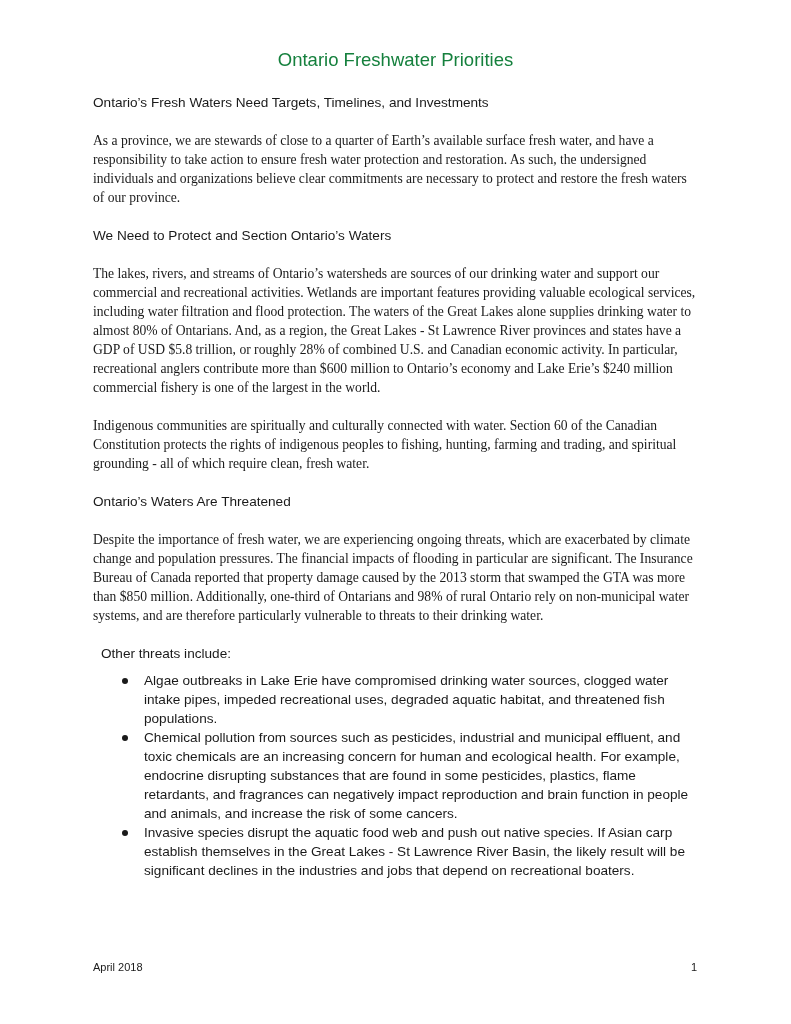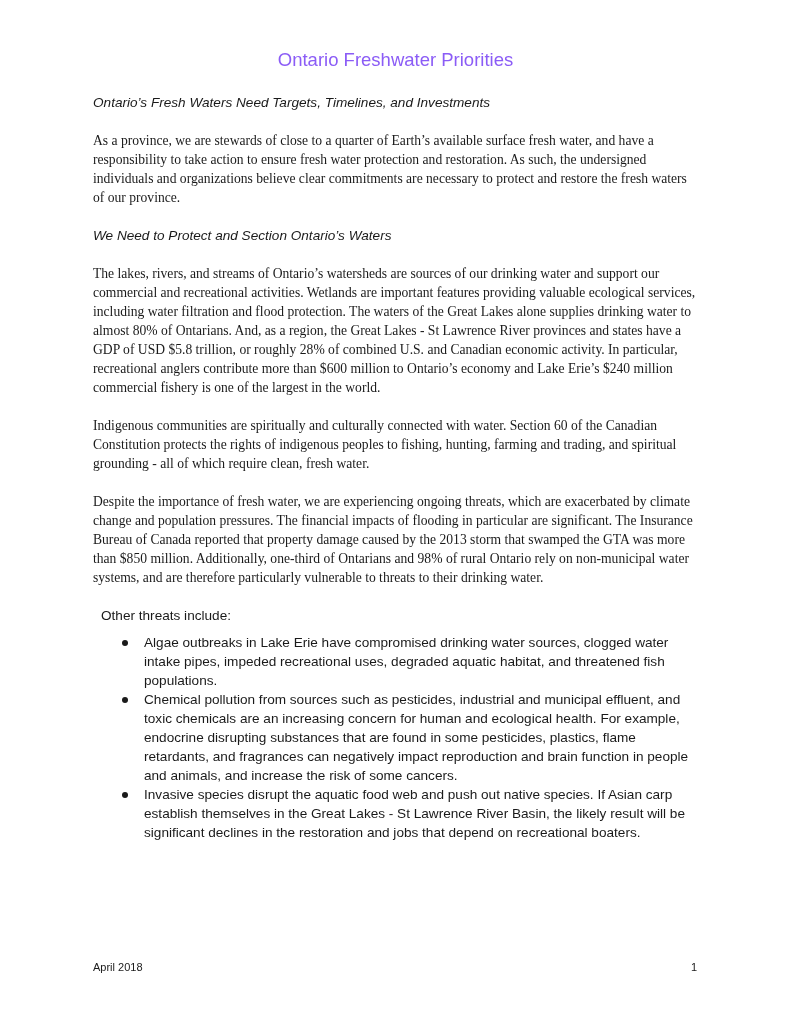--- a/index.html
+++ b/index.html
@@ -3,24 +3,24 @@
 <meta charset="utf-8">
 <style>
   html, body { margin: 0; padding: 0; background: #ffffff; }
   body {
     width: 791px; height: 1024px; position: relative; overflow: hidden;
     font-family: "Liberation Sans", sans-serif; color: #1a1a1a;
   }
   .page { position: absolute; left: 93px; top: 0; width: 608px; }
   .title {
     position: absolute; left: 0; width: 605px; top: 48px;
-    text-align: center; font-size: 18.5px; line-height: 24px; color: #8b5cf6;
+    text-align: center; font-size: 18.5px; line-height: 24px; color: #15803d;
   }
   .content { position: absolute; left: 0; top: 93px; width: 608px; font-size: 13.6px; line-height: 19px; }
-  .sub { font-style: italic; margin: 0 0 19px 0; }
+  .sub { margin: 0 0 19px 0; }
   p { margin: 0 0 19px 0; font-family: Liberation Serif, serif; }
   .intro-line { margin: 8px; }
   ul.threats { margin: 4px; padding: 0; list-style: none; }
   ul.threats li { position: relative; padding-left: 47px; }
   ul.threats li .bullet {
     position: absolute; left: 25px; top: 7px; width: 6px; height: 6px;
     border-radius: 50%; background: #1a1a1a;
   }
   .footer {
     position: absolute; top: 958px; left: 93px; width: 604px;
@@ -34,35 +34,36 @@
   <div class="title">Ontario Freshwater Priorities</div>
 
   <div class="content">
     <div class="sub">Ontario’s Fresh Waters Need Targets, Timelines, and Investments</div>
     <p>As a province, we are stewards of close to a quarter of Earth’s available surface fresh water, and have a responsibility to take action to ensure fresh water protection and restoration. As such, the undersigned individuals and organizations believe clear commitments are necessary to protect and restore the fresh waters of our province.</p>
 
     <div class="sub">We Need to Protect and Section Ontario’s Waters</div>
     <p>The lakes, rivers, and streams of Ontario’s watersheds are sources of our drinking water and support our commercial and recreational activities. Wetlands are important features providing valuable ecological services, including water filtration and flood protection. The waters of the Great Lakes alone supplies drinking water to almost 80% of Ontarians. And, as a region, the Great Lakes - St Lawrence River provinces and states have a GDP of USD $5.8 trillion, or roughly 28% of combined U.S. and Canadian economic activity. In particular, recreational anglers contribute more than $600 million to Ontario’s economy and Lake Erie’s $240 million commercial fishery is one of the largest in the world.</p>
     <p>Indigenous communities are spiritually and culturally connected with water. Section 60 of the Canadian Constitution protects the rights of indigenous peoples to fishing, hunting, farming and trading, and spiritual grounding - all of which require clean, fresh water.</p>
 
+    <div class="sub">Ontario’s Waters Are Threatened</div>
     <p>Despite the importance of fresh water, we are experiencing ongoing threats, which are exacerbated by climate change and population pressures. The financial impacts of flooding in particular are significant. The Insurance Bureau of Canada reported that property damage caused by the 2013 storm that swamped the GTA was more than $850 million. Additionally, one-third of Ontarians and 98% of rural Ontario rely on non-municipal water systems, and are therefore particularly vulnerable to threats to their drinking water.</p>
 
     <div class="intro-line">Other threats include:</div>
     <ul class="threats">
       <li>
         <span class="bullet"></span>
         <span>Algae outbreaks in Lake Erie have compromised drinking water sources, clogged water intake pipes, impeded recreational uses, degraded aquatic habitat, and threatened fish populations.</span>
       </li>
       <li>
         <span class="bullet"></span>
         <span>Chemical pollution from sources such as pesticides, industrial and municipal effluent, and toxic chemicals are an increasing concern for human and ecological health. For example, endocrine disrupting substances that are found in some pesticides, plastics, flame retardants, and fragrances can negatively impact reproduction and brain function in people and animals, and increase the risk of some cancers.</span>
       </li>
       <li>
         <span class="bullet"></span>
-        <span>Invasive species disrupt the aquatic food web and push out native species. If Asian carp establish themselves in the Great Lakes - St Lawrence River Basin, the likely result will be significant declines in the restoration and jobs that depend on recreational boaters.</span>
+        <span>Invasive species disrupt the aquatic food web and push out native species. If Asian carp establish themselves in the Great Lakes - St Lawrence River Basin, the likely result will be significant declines in the industries and jobs that depend on recreational boaters.</span>
       </li>
     </ul>
   </div>
 </div>
 
 <div class="footer">
   <span>April 2018</span>
   <span>1</span>
 </div>
 

